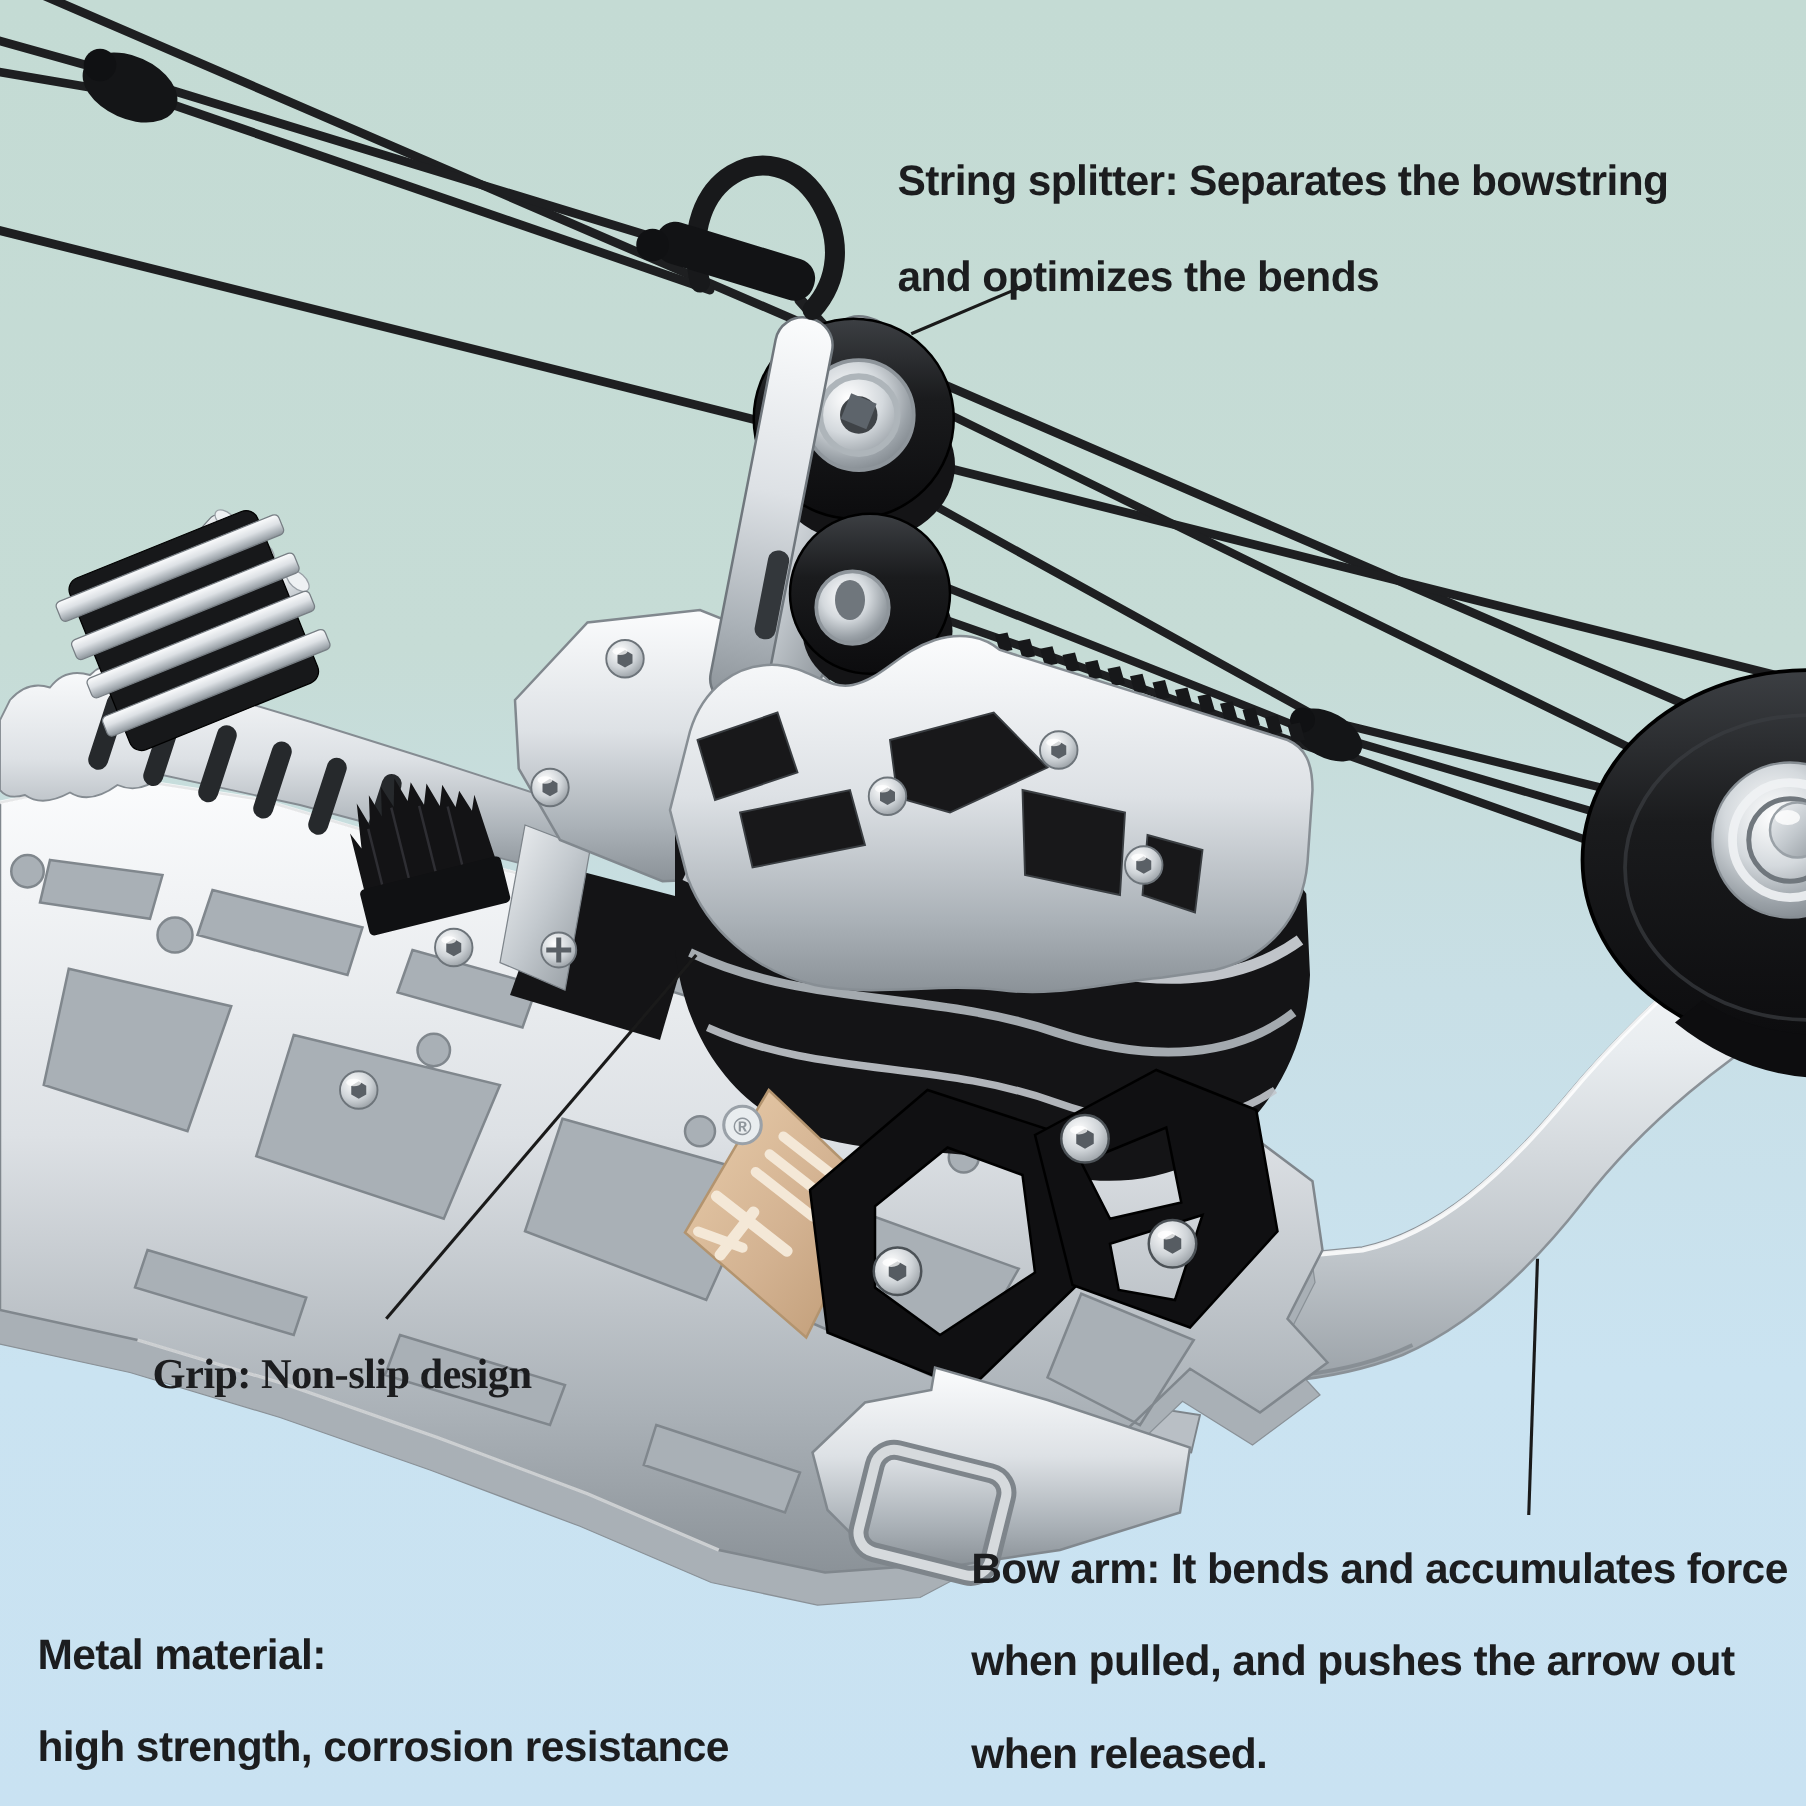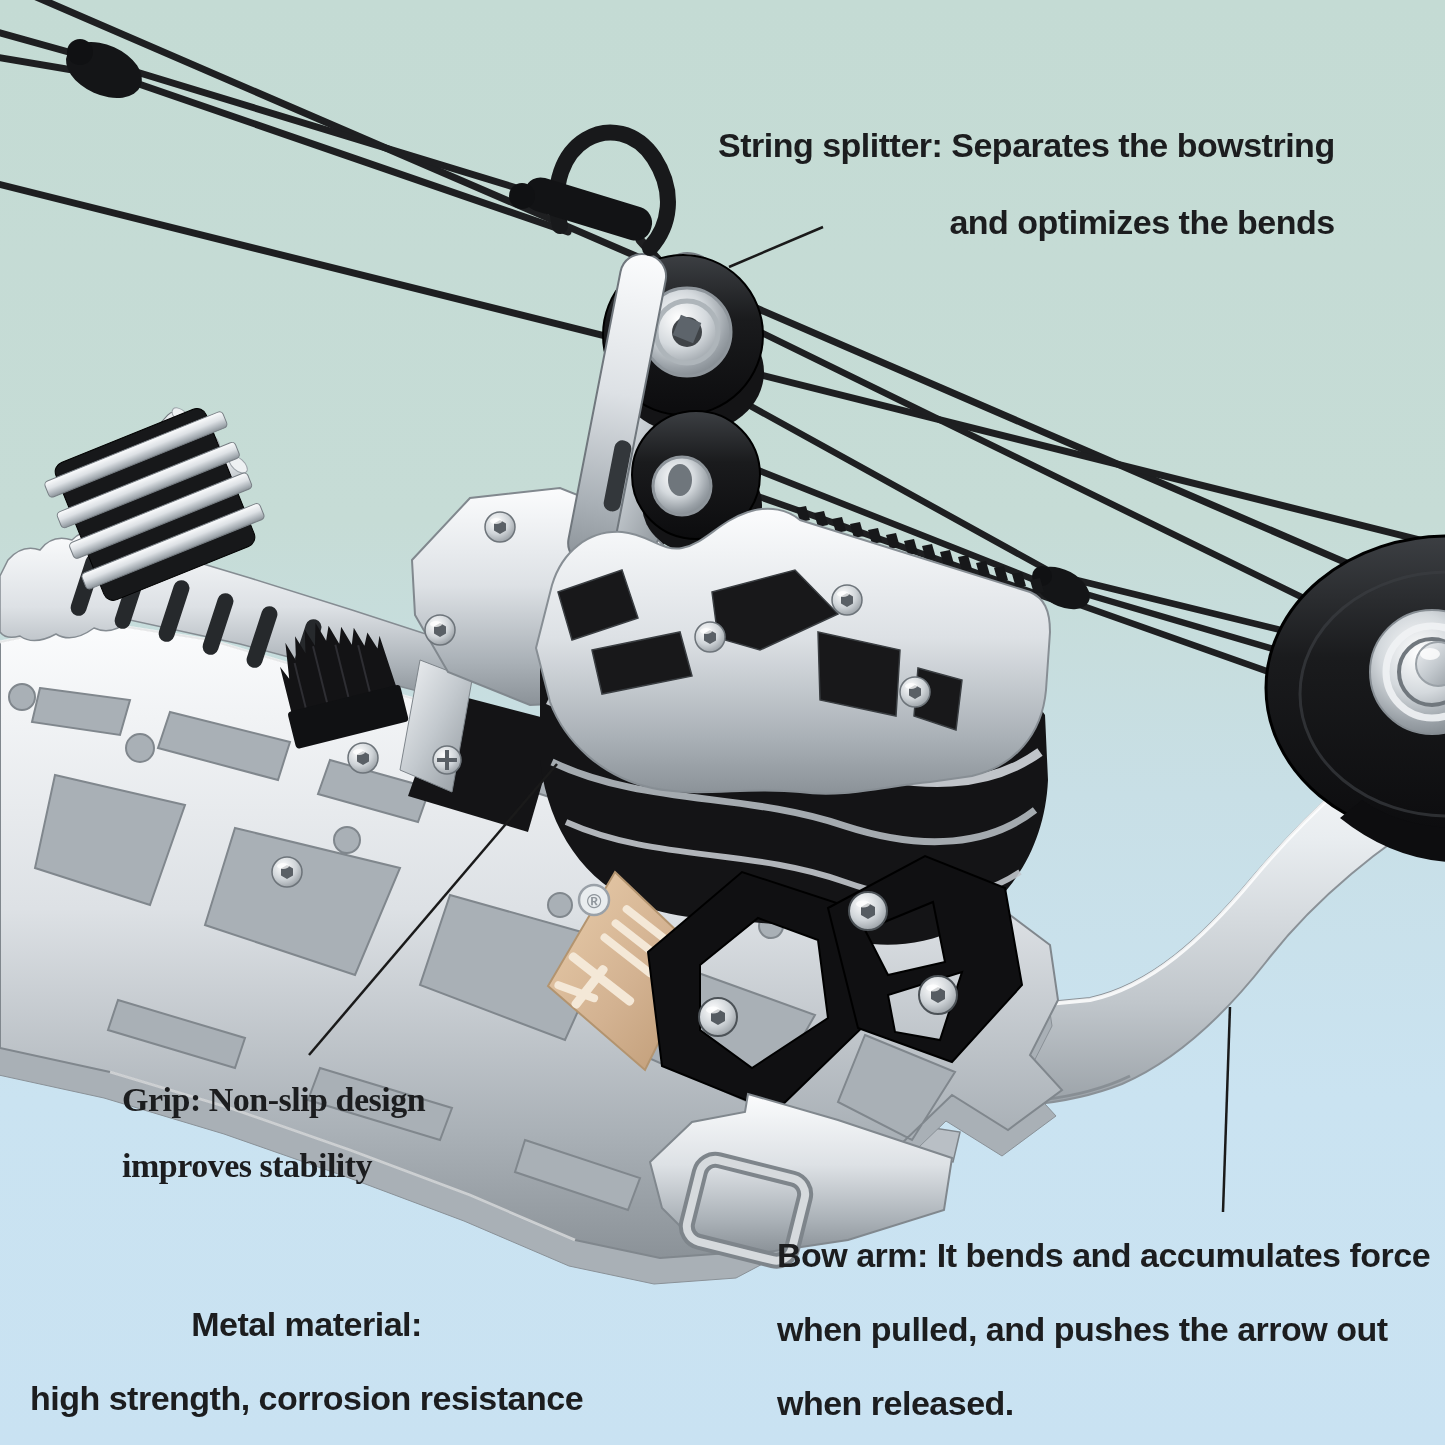--- a/index.html
+++ b/index.html
@@ -7,26 +7,26 @@
     width:1445px;height:1445px;overflow:hidden;position:relative;
     background:linear-gradient(180deg,#c4dbd4 0%,#c6dcd6 36%,#c8dfe6 55%,#cae3f1 76%,#c9e2f2 100%);
     font-family:"Liberation Sans", sans-serif;
   }
   .stage{position:absolute;left:0;top:0;width:1445px;height:1445px;}
   .callout{
     position:absolute;font-weight:bold;font-size:34px;letter-spacing:-0.5px;
     color:#1c1d1f;white-space:nowrap;
   }
   .callout span{display:block;}
-  #co-splitter{left:718px;top:107px;text-align:right;}
+  #co-splitter{left:718px;top:107px;}
   #co-splitter span{line-height:77px;}
   #co-grip{left:122px;top:1067px;}
   #co-grip span{line-height:66px;font-family:Liberation Serif, serif;}
   #co-metal{left:30px;top:1287px;}
-  #co-metal span{line-height:74px;text-align:center;}
+  #co-metal span{line-height:74px;}
   #co-bowarm{left:766px;top:1218px;}
   #co-bowarm span{line-height:74px;margin-left:11px;}
 </style>
 </head>
 <body>
 
 <div class="stage">
 <svg width="1445" height="1445" viewBox="0 0 1445 1445" xmlns="http://www.w3.org/2000/svg">
   <defs>
     <linearGradient id="gMetal" x1="0" y1="0" x2="0" y2="1">
@@ -362,21 +362,20 @@
 </svg>
 
   
   <div class="callout" id="co-splitter">
     <span>String splitter: Separates the bowstring</span>
     <span>and optimizes the bends</span>
   </div>
 
   <div class="callout" id="co-grip">
     <span>Grip: Non-slip design</span>
-    <span>improves stability</span>
   </div>
 
   <div class="callout" id="co-metal">
     <span>Metal material:</span>
     <span>high strength, corrosion resistance</span>
   </div>
 
   <div class="callout" id="co-bowarm">
     <span>Bow arm: It bends and accumulates force</span>
     <span>when pulled, and pushes the arrow out</span>

